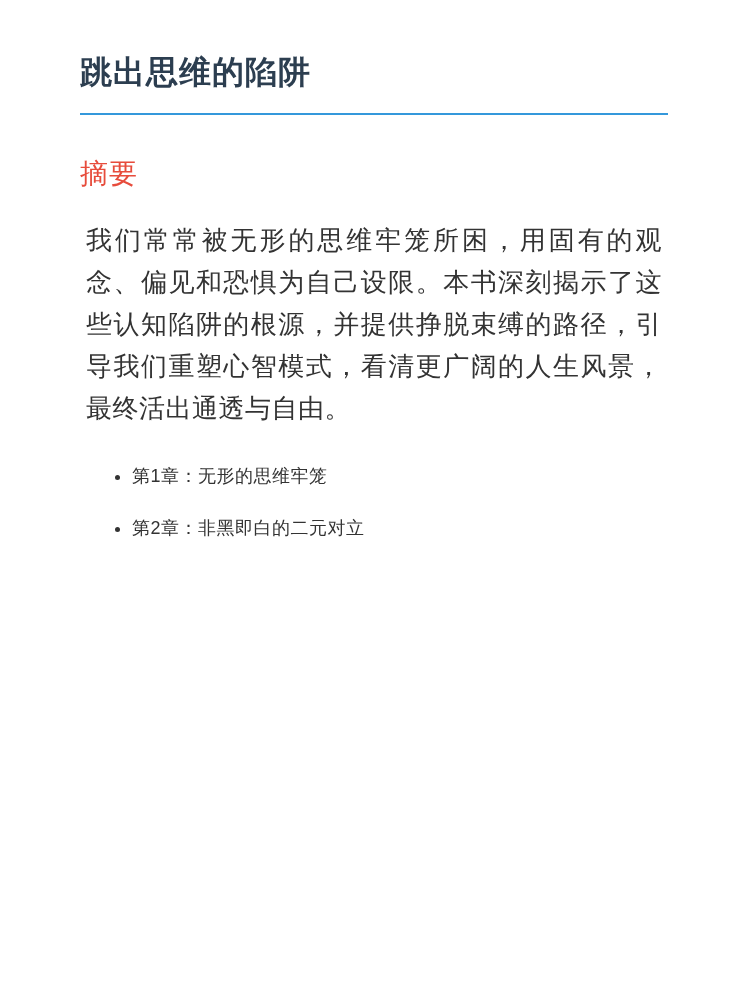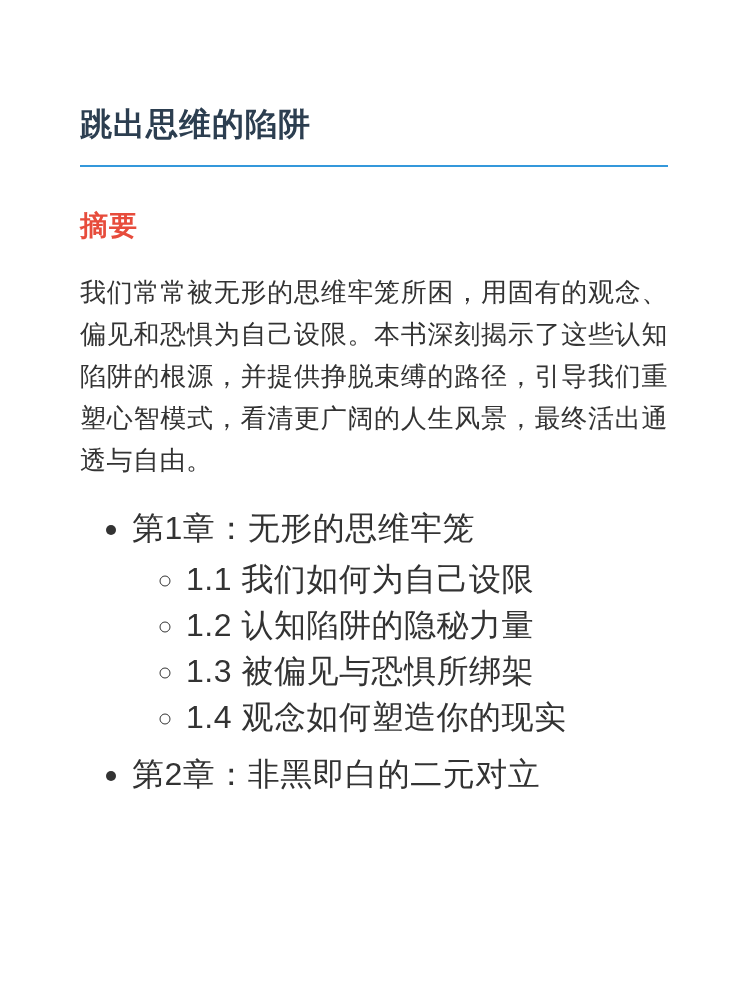--- a/index.html
+++ b/index.html
@@ -15,53 +15,53 @@
     padding: 0;
     background: var(--color-background);
     font-family: "Liberation Sans", "DejaVu Sans", sans-serif;
     color: var(--color-body);
   }
   .page {
     width: 750px;
     height: 1000px;
     margin: 0 auto;
     background: var(--color-background);
-    padding: 102px 82px 0 80px;
+    padding: 50px 82px 0 80px;
     overflow: hidden;
   }
   h1.doc-title {
     margin: 0;
     font-size: 32px;
     line-height: 1.4;
     font-weight: 700;
     color: var(--color-title);
     border-bottom: 2px solid var(--color-divider);
     padding-bottom: 18px;
     letter-spacing: 1px;
   }
   h2.section-heading {
     margin: 40px 0 26px 0;
     font-size: 28px;
     line-height: 1.35;
-    font-weight: 700;
+    font-weight: 400;
     color: var(--color-heading);
     letter-spacing: 1px;
   }
   p.summary-text {
-    margin: 0;
+    margin: 6px;
     font-size: 26px;
     line-height: 42px;
     color: var(--color-body);
     letter-spacing: 0.5px;
     text-align: justify;
   }
   ul.toc-root {
     margin: 30px 0 0 0;
     padding-left: 52px;
-    font-size: 32px;
+    font-size: 18px;
     color: var(--color-body);
     list-style-type: disc;
   }
   ul.toc-root > li {
     margin: 0 0 18px 0;
     line-height: 34px;
     letter-spacing: 0.5px;
   }
   ul.toc-sub {
     margin: 18px 0 24px 0;
@@ -82,25 +82,19 @@
   <h1 class="doc-title">跳出思维的陷阱</h1>
 
   <h2 class="section-heading">摘要</h2>
 
   <p class="summary-text">我们常常被无形的思维牢笼所困，用固有的观念、偏见和恐惧为自己设限。本书深刻揭示了这些认知陷阱的根源，并提供挣脱束缚的路径，引导我们重塑心智模式，看清更广阔的人生风景，最终活出通透与自由。</p>
 
 
   <ul class="toc-root">
     <li>
       <span>第1章：无形的思维牢笼</span>
-      <ul class="toc-sub">
-        <li>1.1 我们如何为自己设限</li>
-        <li>1.2 认知陷阱的隐秘力量</li>
-        <li>1.3 被偏见与恐惧所绑架</li>
-        <li>1.4 观念如何塑造你的现实</li>
-      </ul>
     </li>
     <li>
       <span>第2章：非黑即白的二元对立</span>
     </li>
   </ul>
 
 </div>
 
 </body></html>

